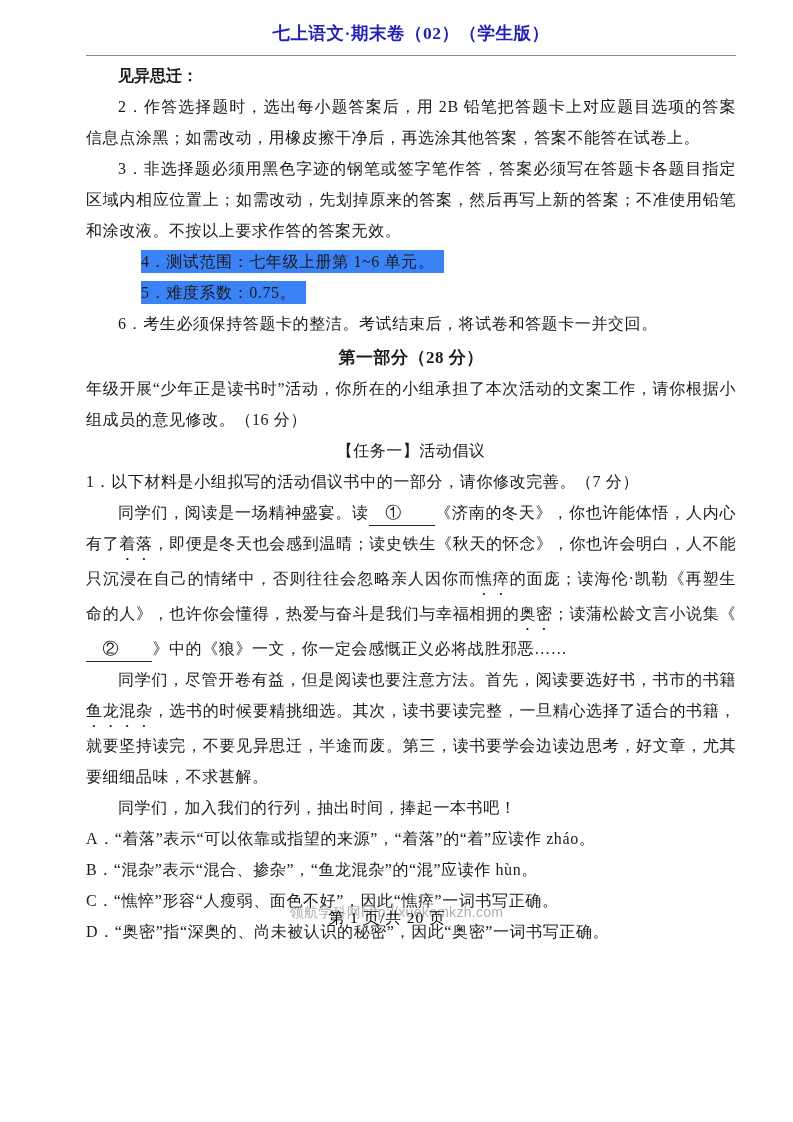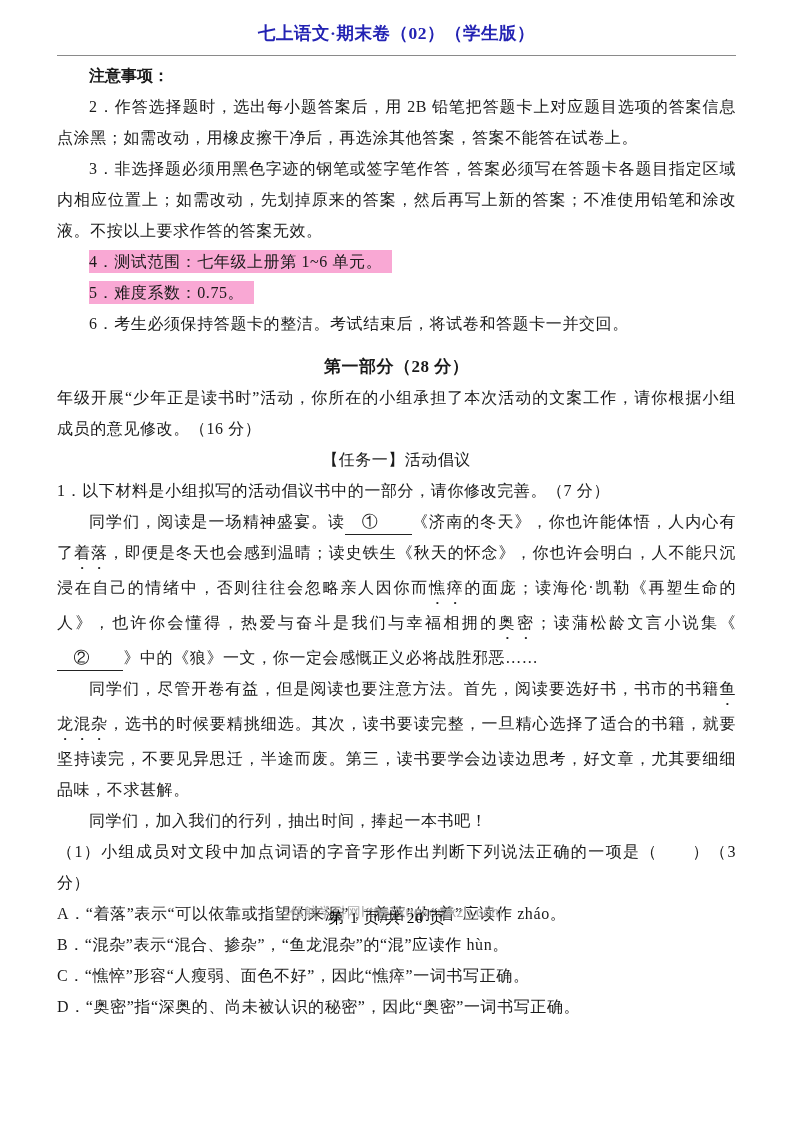--- a/index.html
+++ b/index.html
@@ -7,21 +7,21 @@
   body {
     width:793px; height:1122px;
     font-family:"Liberation Serif","DejaVu Serif",serif;
     color:#1a1a1a;
     position:relative;
     overflow:hidden;
   }
   .page {
     position:relative;
     width:793px; height:956px;
-    padding:20px 57px 0 57px;
+    padding:20px 57px 0 86px;
   }
   .doc-title {
     text-align:center;
     font-size:17.5px;
     font-weight:bold;
     color:#2323b3;
     line-height:26px;
     letter-spacing:0.5px;
   }
   .rule {
@@ -44,29 +44,30 @@
   }
   .notes-heading {
     font-weight:bold;
     font-size:16px;
     line-height:31px;
     text-indent:2em;
     margin-top:4px;
   }
   .note { text-indent:2em; }
   .hl {
-    background:#f9a8d4;
+    background:#3b82f6;
     padding:3px 10px 3px 0;
+    margin-left:23px;
   }
   .section-heading {
     text-align:center;
     font-size:17px;
     font-weight:bold;
     line-height:31px;
-    margin-top:12px;
+    margin-top:3px;
     letter-spacing:0.5px;
   }
   .intro { text-indent:0; }
   .task-heading {
     text-align:center;
     font-size:16px;
     line-height:31px;
     letter-spacing:0.5px;
   }
   .para { text-indent:2em; }
@@ -113,38 +114,37 @@
   }
 </style>
 </head>
 <body>
 
 <div class="page">
 
   <div class="doc-title">七上语文·期末卷（02）（学生版）</div>
   <hr class="rule">
 
-  <div class="notes-heading">注意事项：</div>
+  <div class="notes-heading">见异思迁：</div>
 
   <p class="note">2．作答选择题时，选出每小题答案后，用 2B 铅笔把答题卡上对应题目选项的答案信息点涂黑；如需改动，用橡皮擦干净后，再选涂其他答案，答案不能答在试卷上。</p>
   <p class="note">3．非选择题必须用黑色字迹的钢笔或签字笔作答，答案必须写在答题卡各题目指定区域内相应位置上；如需改动，先划掉原来的答案，然后再写上新的答案；不准使用铅笔和涂改液。不按以上要求作答的答案无效。</p>
   <p class="note"><span class="hl">4．测试范围：七年级上册第 1~6 单元。</span></p>
   <p class="note"><span class="hl">5．难度系数：0.75。</span></p>
   <p class="note">6．考生必须保持答题卡的整洁。考试结束后，将试卷和答题卡一并交回。</p>
 
   <div class="section-heading">第一部分（28 分）</div>
   <p class="body-text intro">年级开展“少年正是读书时”活动，你所在的小组承担了本次活动的文案工作，请你根据小组成员的意见修改。（16 分）</p>
   <div class="task-heading">【任务一】活动倡议</div>
   <p class="stem">1．以下材料是小组拟写的活动倡议书中的一部分，请你修改完善。（7 分）</p>
 
   <p class="para"><span class="seg-plain">同学们，阅读是一场精神盛宴。读</span><span class="seg-blank">　①　　</span><span class="seg-plain">《济南的冬天》，你也许能体悟，人内心有了</span><span class="seg-dots">着落</span><span class="seg-plain">，即便是冬天也会感到温晴；读史铁生《秋天的怀念》，你也许会明白，人不能只沉浸在自己的情绪中，否则往往会忽略亲人因你而</span><span class="seg-dots">憔瘁</span><span class="seg-plain">的面庞；读海伦·凯勒《再塑生命的人》，也许你会懂得，热爱与奋斗是我们与幸福相拥的</span><span class="seg-dots">奥密</span><span class="seg-plain">；读蒲松龄文言小说集《</span><span class="seg-blank">　②　　</span><span class="seg-plain">》中的《狼》一文，你一定会感慨正义必将战胜邪恶……</span></p>
   <p class="para"><span class="seg-plain">同学们，尽管</span><span class="seg-u">开卷有益</span><span class="seg-plain">，但是阅读也要注意方法。首先，阅读要选好书，书市的书籍</span><span class="seg-dots">鱼龙混杂</span><span class="seg-plain">，选书的时候要</span><span class="seg-u">精挑细选</span><span class="seg-plain">。其次，读书要读完整，一旦精心选择了适合的书籍，就要坚持读完，不要</span><span class="seg-u">见异思迁</span><span class="seg-plain">，半途而废。第三，读书要学会边读边思考，好文章，尤其要细细品味，</span><span class="seg-u">不求甚解</span><span class="seg-plain">。</span></p>
   <p class="para">同学们，加入我们的行列，抽出时间，捧起一本书吧！</p>
 
-  <p class="stem">（1）小组成员对文段中加点词语的字音字形作出判断下列说法正确的一项是（　　）（3 分）</p>
   <p class="option">A．“着落”表示“可以依靠或指望的来源”，“着落”的“着”应读作 zháo。</p>
   <p class="option">B．“混杂”表示“混合、掺杂”，“鱼龙混杂”的“混”应读作 hùn。</p>
   <p class="option">C．“憔悴”形容“人瘦弱、面色不好”，因此“憔瘁”一词书写正确。</p>
   <p class="option">D．“奥密”指“深奥的、尚未被认识的秘密”，因此“奥密”一词书写正确。</p>
 
   <div class="footer">
     <span class="watermark">领航学科网http://xuekemkzh.com</span>
     <span class="page-indicator">第 1 页/共 20 页</span>
   </div>
 

